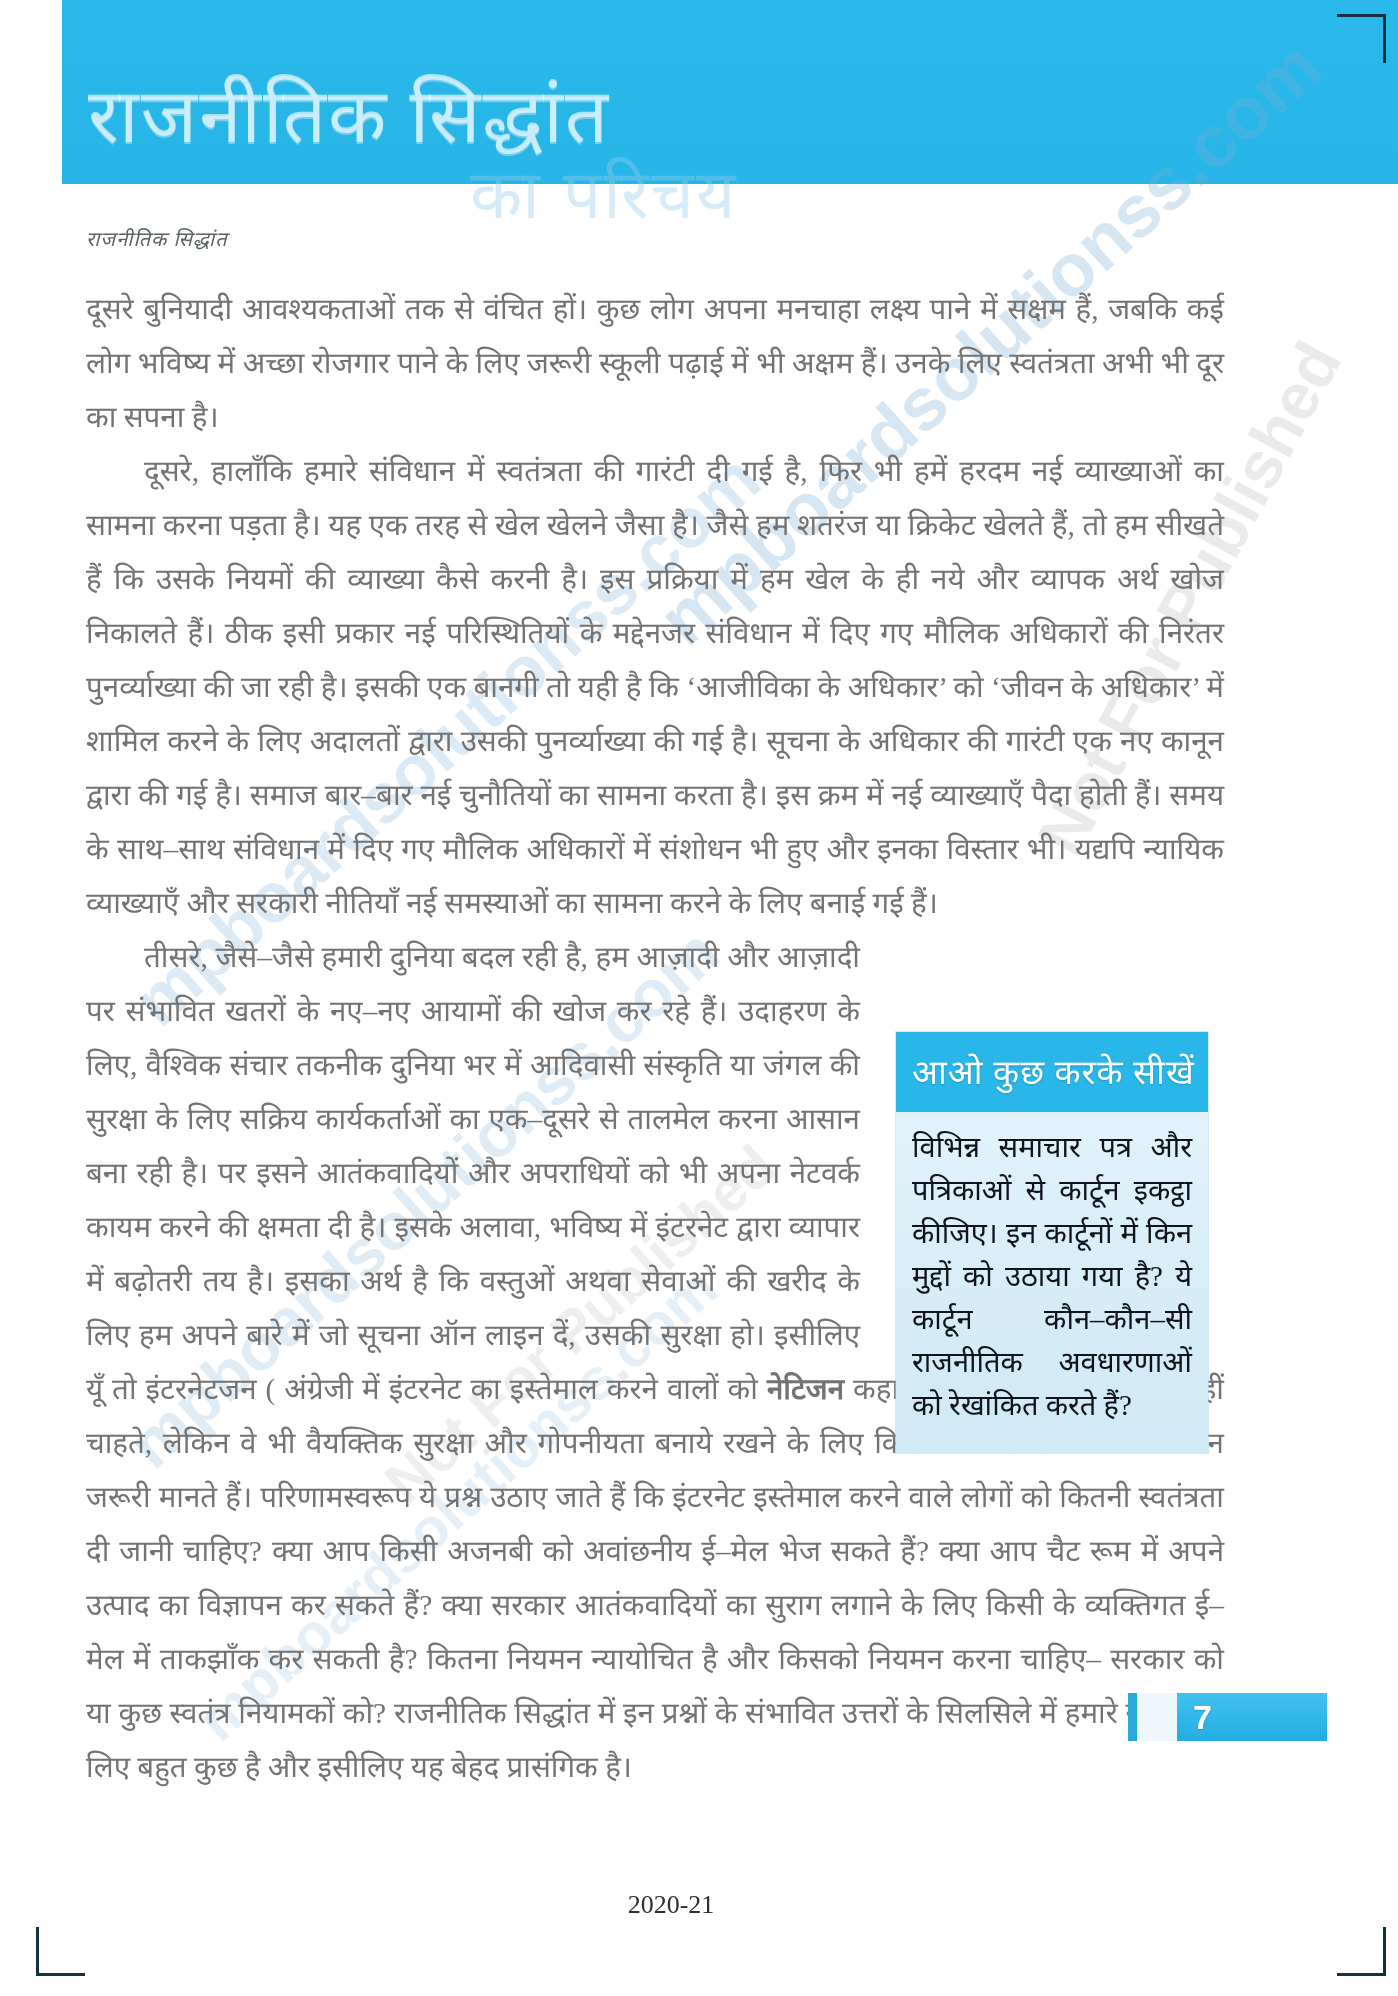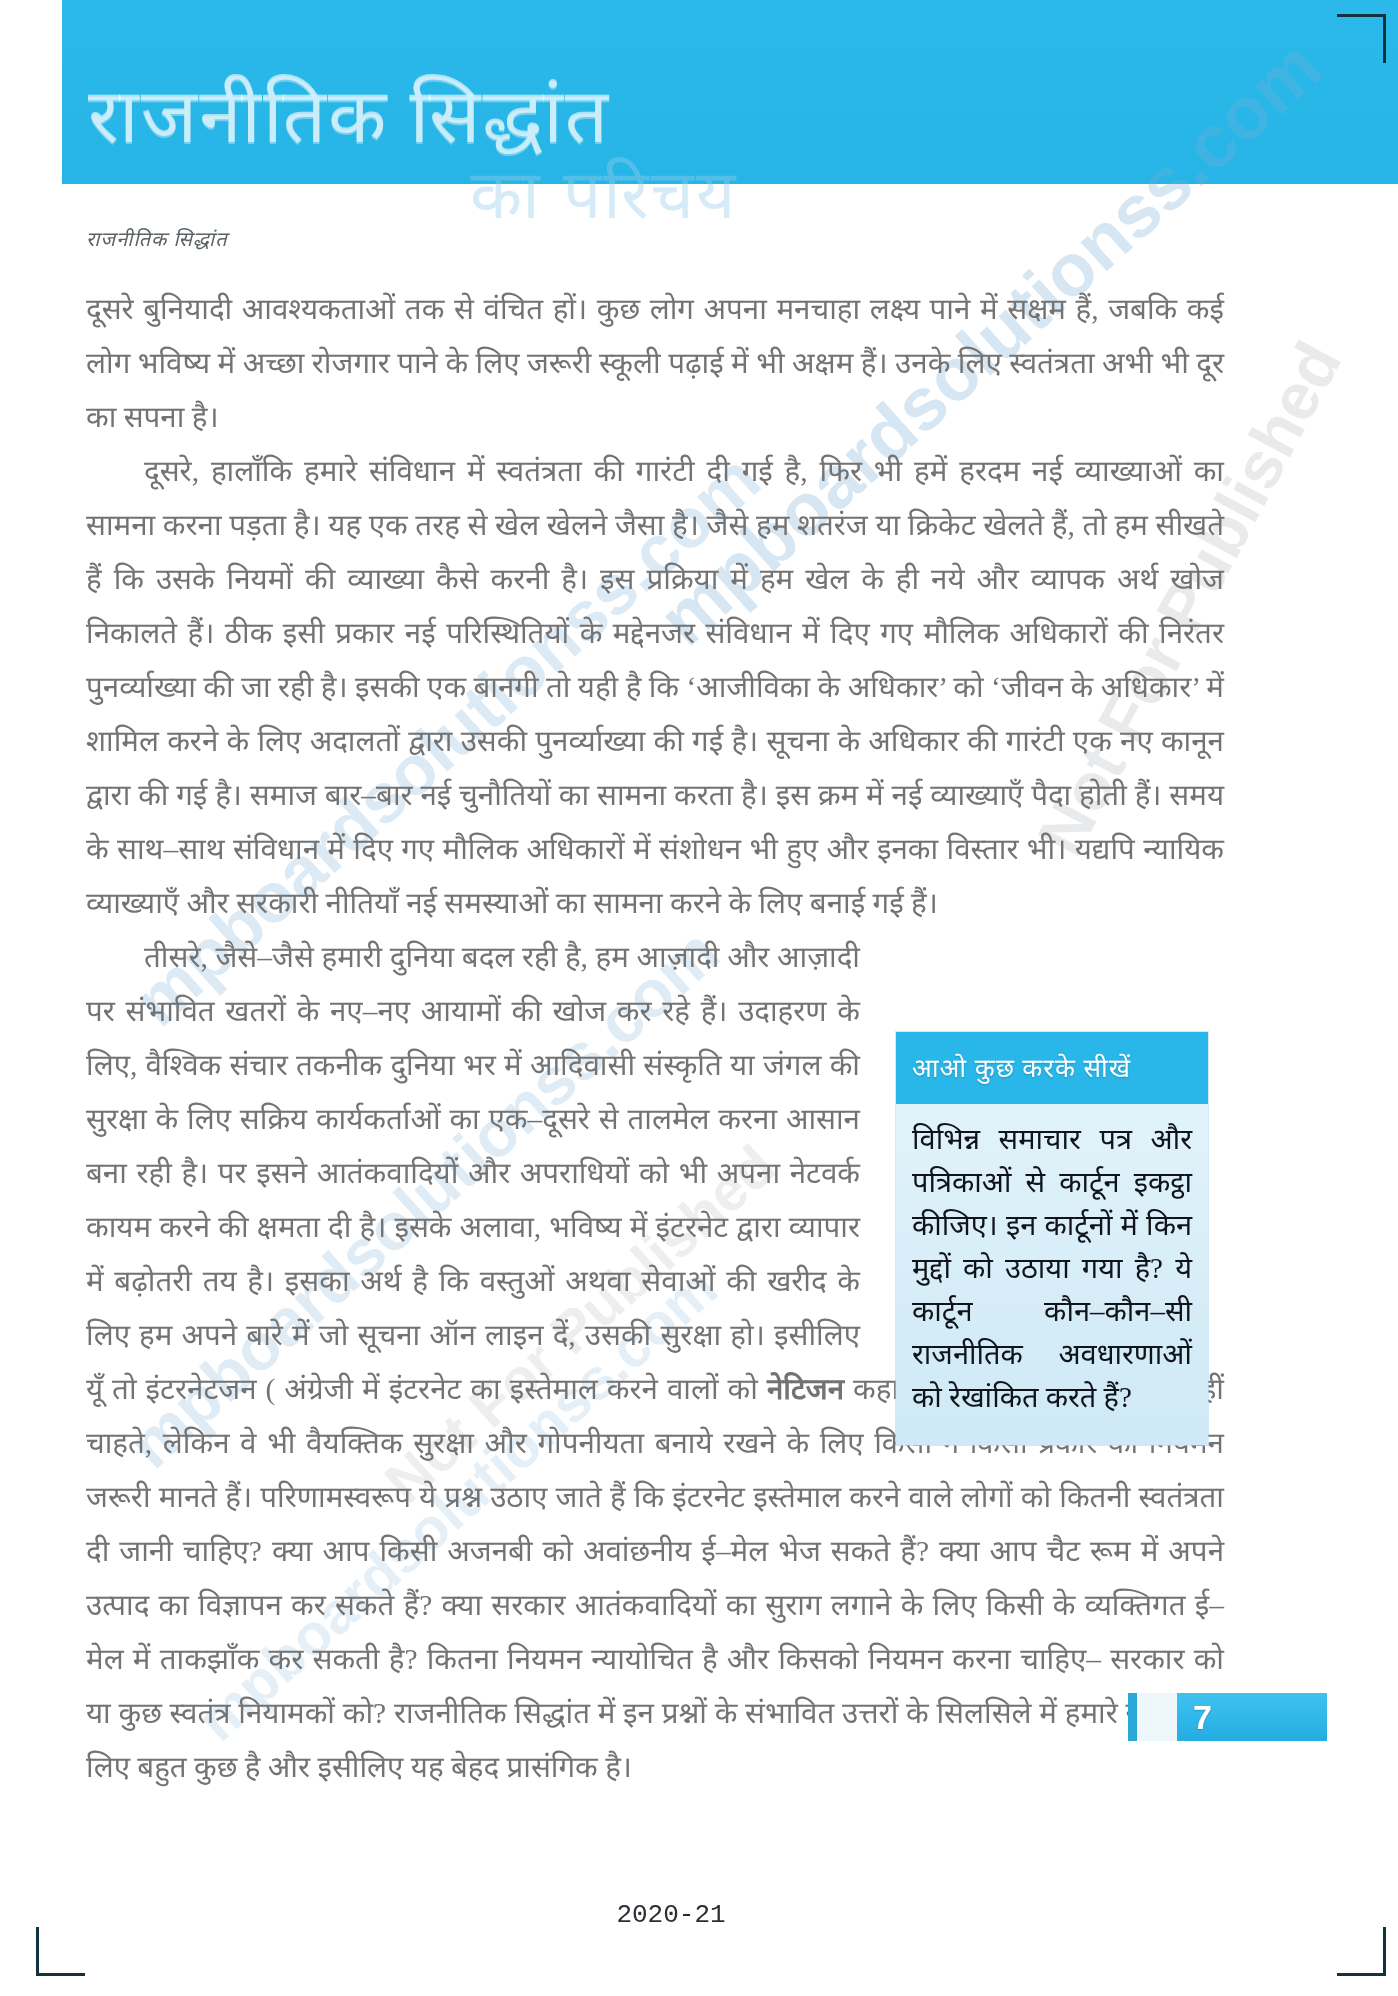--- a/index.html
+++ b/index.html
@@ -159,21 +159,21 @@
     position: absolute;
     left: 896px;
     top: 1032px;
     width: 312px;
     background: linear-gradient(180deg, #e6f5fb 0%, #d8eef8 55%, #cfe9f6 100%);
     box-shadow: 0 0 0 1px rgba(180, 215, 232, 0.55);
   }
   .activity-header {
     background: #29b6e8;
     color: #ffffff;
-    font-size: 26px;
+    font-size: 34px;
     line-height: 1;
     padding: 24px 14px 22px 16px;
     letter-spacing: 1px;
     text-shadow: 0 1px 2px rgba(0,0,0,0.18);
     font-family: "Liberation Serif", "DejaVu Serif", serif;
     white-space: nowrap;
   }
   .activity-body {
     padding: 14px 16px 26px 16px;
     font-size: 29px;
@@ -217,22 +217,21 @@
 
   
   .footer-year {
     position: absolute;
     left: 0;
     top: 1890px;
     width: 1342px;
     text-align: center;
     font-size: 26px;
     color: #2b2f33;
-    font-family: Liberation Mono, monospace;
-    margin-top: 10px;
+    font-family: Liberation Serif, serif;
   }
 </style>
 </head>
 <body>
 
 <div class="page">
 
   <div class="top-band"></div>
   <div class="band-left-gap"></div>
 

